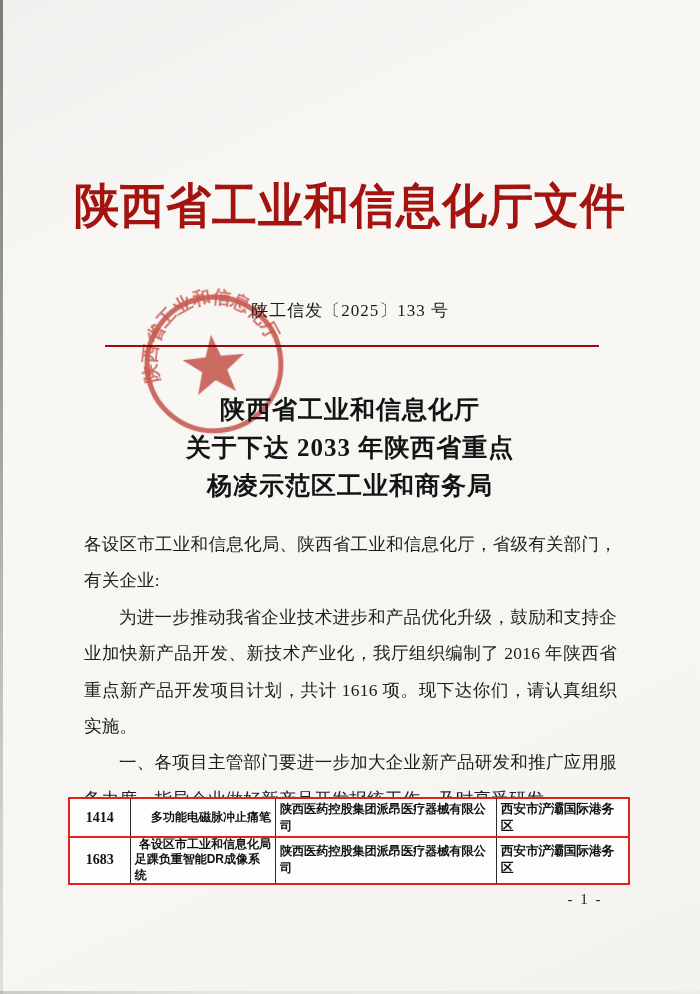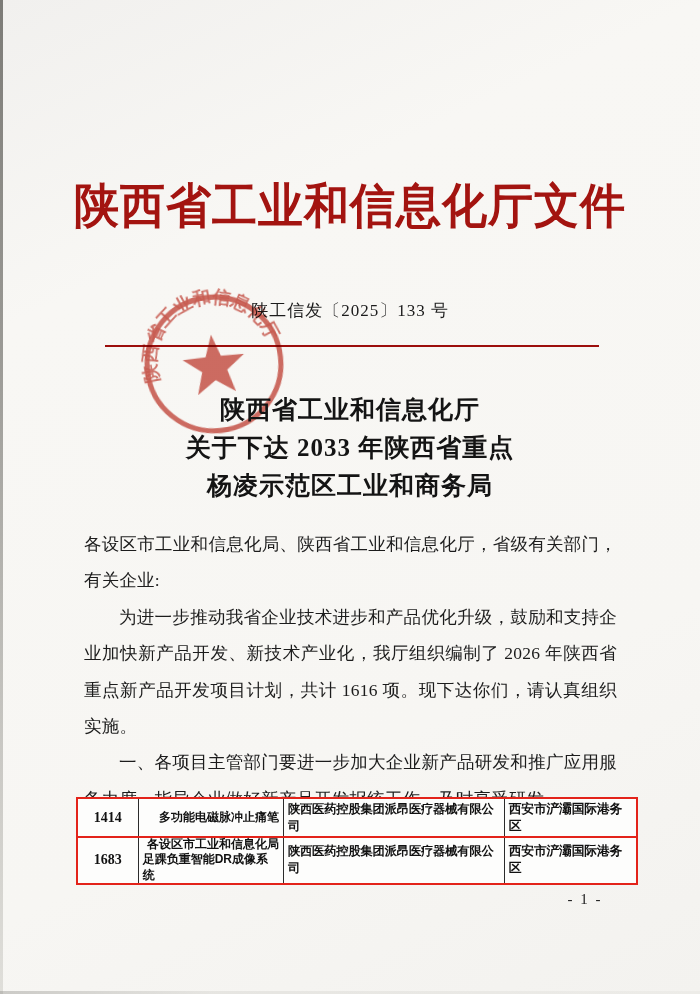--- a/index.html
+++ b/index.html
@@ -51,21 +51,21 @@
     line-height:38px;letter-spacing:1px;
   }
   .body-text{
     position:absolute;left:84px;top:526px;width:533px;
     font-size:17.5px;color:#1c1c1c;line-height:36.4px;
     text-align:justify;letter-spacing:.2px;
   }
   .body-text p{margin:0;}
   .body-text p.indent{text-indent:2em;}
   .doc-table{
-    position:absolute;left:68px;top:797px;width:562px;margin-left:8px;
+    position:absolute;left:68px;top:797px;width:562px;
   }
   .t-row{
     display:flex;box-sizing:border-box;
     border:2.5px solid #e3231a;background:#fdfdfc;
   }
   .t-row.second{margin-top:-2.5px;}
   .t-cell{
     box-sizing:border-box;display:flex;flex-direction:column;
     justify-content:center;
     border-left:1.5px solid #2b2b2b;
@@ -112,21 +112,21 @@
   </svg>
 
   <div class="doc-title">
     <div>陕西省工业和信息化厅</div>
     <div>关于下达 2033 年陕西省重点</div>
     <div>杨凌示范区工业和商务局</div>
   </div>
 
   <div class="body-text">
     <p>各设区市工业和信息化局、陕西省工业和信息化厅，省级有关部门，有关企业:</p>
-    <p class="indent">为进一步推动我省企业技术进步和产品优化升级，鼓励和支持企业加快新产品开发、新技术产业化，我厅组织编制了 2026 年陕西省重点新产品开发项目计划，共计 1616 项。现下达你们，请认真组织实施。</p>
+    <p class="indent">为进一步推动我省企业技术进步和产品优化升级，鼓励和支持企业加快新产品开发、新技术产业化，我厅组织编制了 2016 年陕西省重点新产品开发项目计划，共计 1616 项。现下达你们，请认真组织实施。</p>
     <p class="indent">一、各项目主管部门要进一步加大企业新产品研发和推广应用服务力度，指导企业做好新产品开发报统工作，及时享受研发</p>
   </div>
 
   <div class="doc-table">
     <div class="t-row row1">
       <div class="t-cell c-no">1414</div>
       <div class="t-cell c-project">
         <span>多功能电磁脉冲止痛笔</span>
       </div>
       <div class="t-cell c-company">陕西医药控股集团派昂医疗器械有限公司</div>

